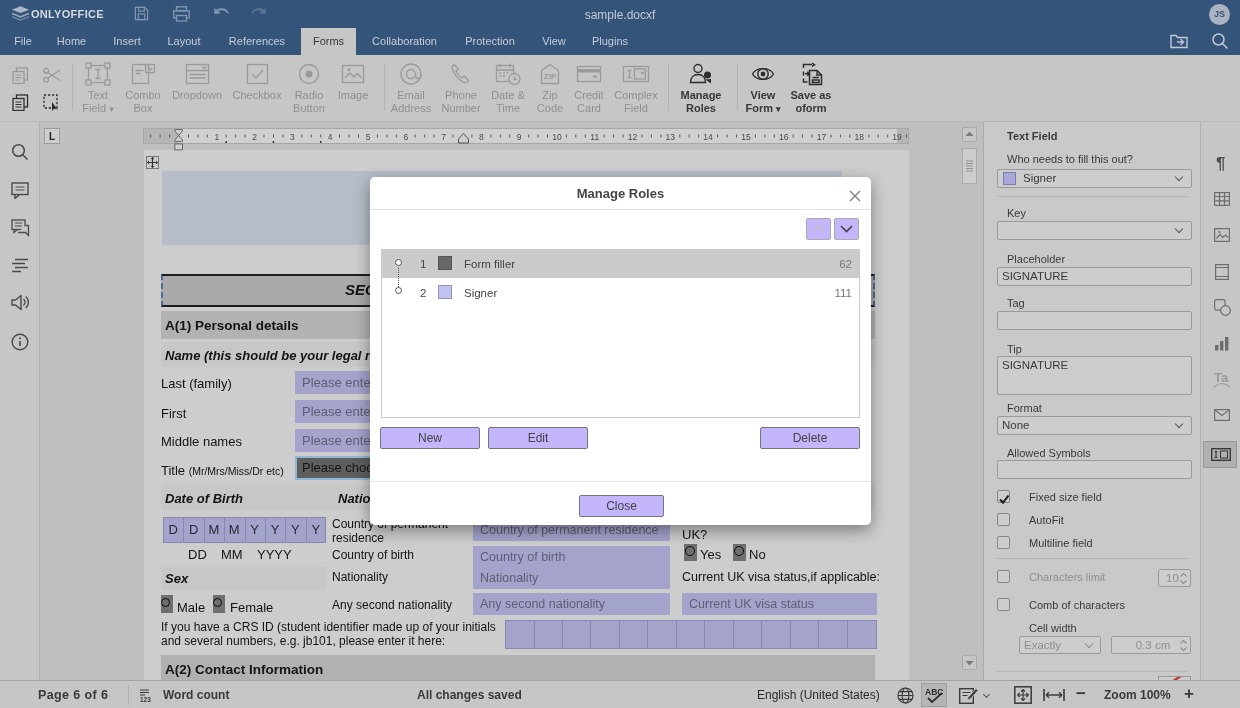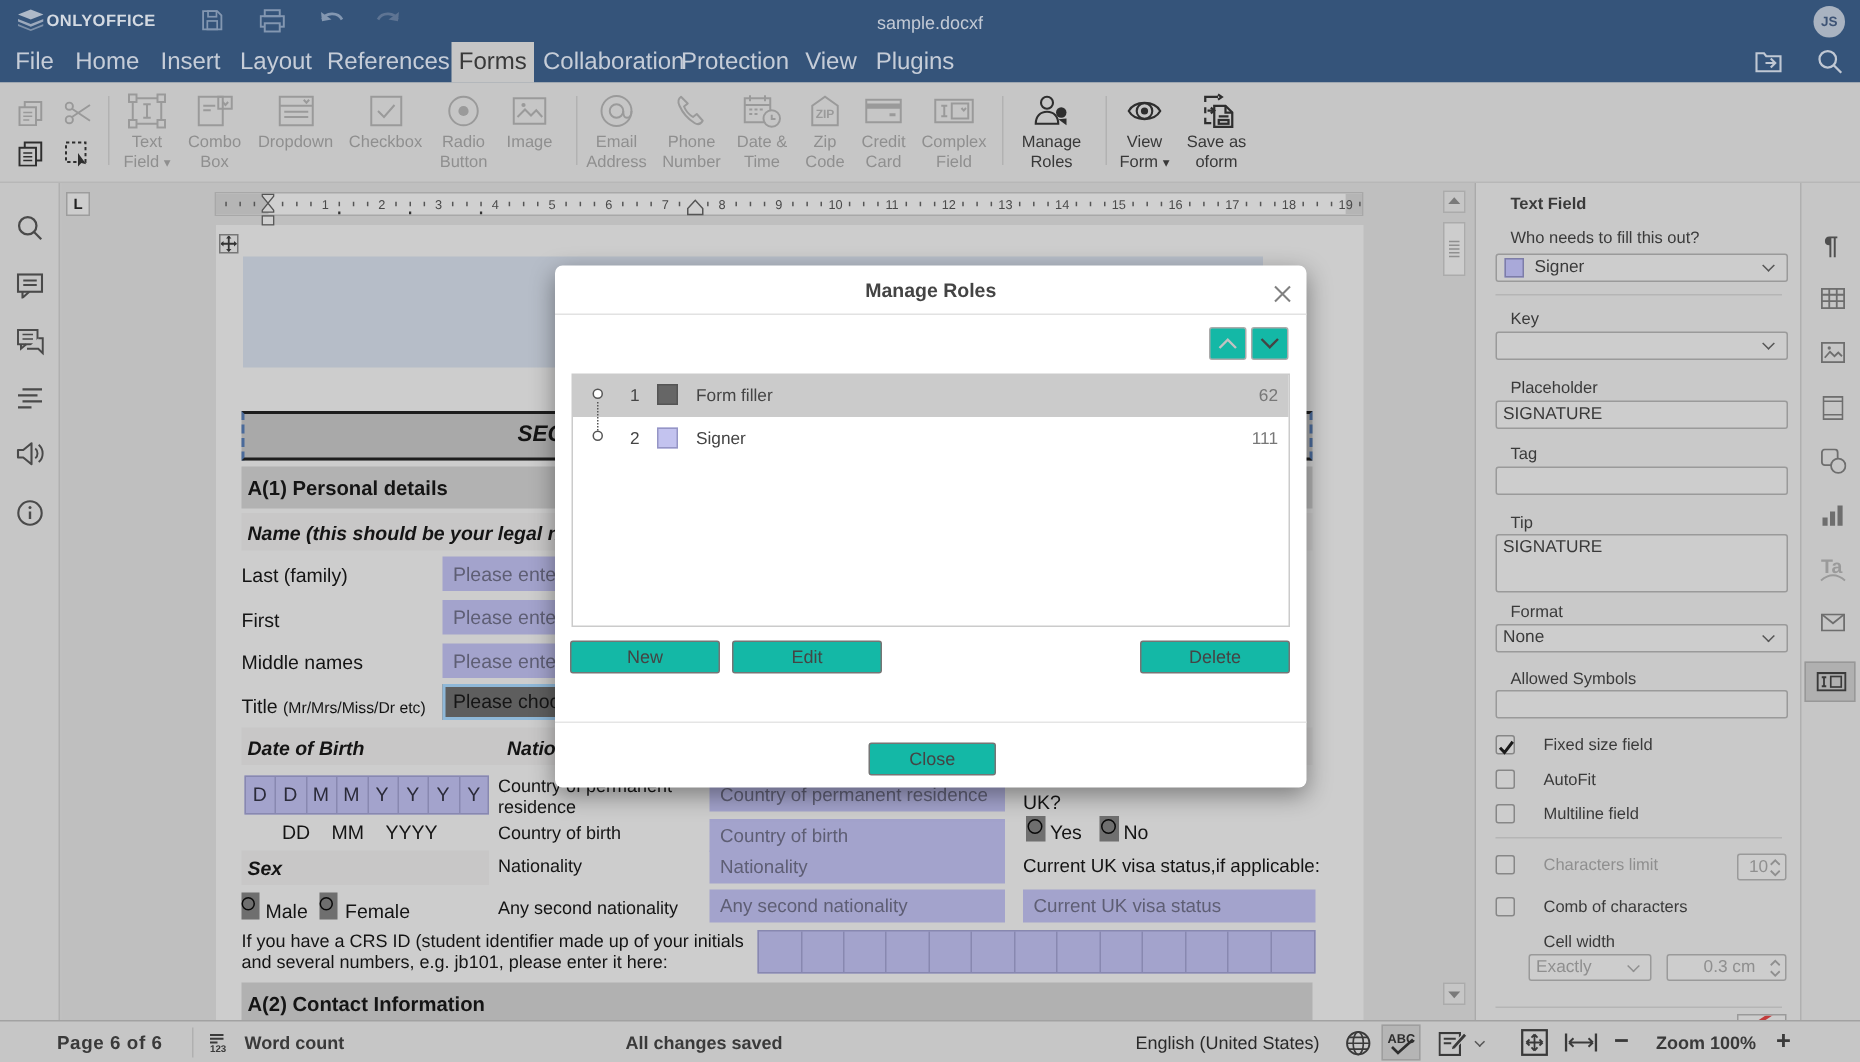--- a/index.html
+++ b/index.html
@@ -3,28 +3,28 @@
 <meta charset="utf-8">
 <style>
 * { margin:0; padding:0; box-sizing:border-box; }
 html,body { width:1240px; height:708px; overflow:hidden; background:#c0c0c0;
   font-family:"Liberation Sans", sans-serif; }
 .abs { position:absolute; }
 #stage { position:relative; width:1072px; height:708px;padding-left:44px; }
 
 #hdr { position:absolute; left:0; top:0; width:1240px; height:28px; background:#35547a; }
 #tabs { position:absolute; left:0; top:28px; width:1240px; height:27px; background:#35547a; }
-.tab { position:absolute; top:0; height:27px; line-height:27px; color:#c6cdd8; font-size:16px; text-align:center; }
+.tab { position:absolute; top:0; height:27px; line-height:27px; color:#c6cdd8; font-size:11px; text-align:center; }
 .tab.active { background:#c6c6c6; color:#393939; }
 
 #tbar { position:absolute; left:0; top:55px; width:1240px; height:67px; background:#c6c6c6; border-bottom:1px solid #b7b7b7; }
 .tsep { position:absolute; top:9px; width:1px; height:46px; background:#b2b2b2; }
 .tbtn { position:absolute; top:7px; text-align:center; }
 .tbtn .lbl { font-size:11px; line-height:12.5px; margin-top:3px; color:#8f8f8f; }
-.tbtn.en .lbl { color:#383838; }
+.tbtn.en .lbl { color:#383838;font-weight:bold; }
 .tbtn svg { display:block; margin:0 auto; }
 
 #lbar { position:absolute; left:0; top:122px; width:40px; height:558px; background:#c6c6c6; border-right:1px solid #b0b0b0; }
 
 #canvas { position:absolute; left:41px; top:122px; width:942px; height:558px; background:#bfbfbf; overflow:hidden; }
 #page { position:absolute; left:103px; top:28px; width:765px; height:530px; background:#cdcdcd; }
 .doc { position:absolute; font-size:13px; color:#141414; white-space:nowrap; }
 .prow { position:absolute; background:#a3a3cc; }
 .ph { color:#5e5e74; font-size:13px; }
 
@@ -35,21 +35,21 @@
 .psep { position:absolute; left:13px; width:191px; height:1px; background:#b5b5b5; }
 .chev { display:inline-block; width:6px; height:6px; border-right:1.4px solid #555; border-bottom:1.4px solid #555; transform:rotate(45deg); }
 
 #rbar { position:absolute; left:1200px; top:122px; width:40px; height:558px; background:#c6c6c6; border-left:1px solid #b0b0b0; }
 
 #sbar { position:absolute; left:0; top:680px; width:1240px; height:28px; background:#c6c6c6; border-top:1px solid #a2a2a2; font-size:12px; color:#333; }
 
 #dlg { position:absolute; left:370px; top:177px; width:501px; height:348px; background:#fff; border-radius:5px; box-shadow:0 5px 16px rgba(0,0,0,0.4); z-index:50; }
 #dlg .hd { position:absolute; left:0; top:0; width:100%; height:33px; border-bottom:1px solid #e2e2e2; }
 #dlg .hd .t { position:absolute; left:0; top:9px; width:100%; text-align:center; font-size:13px; font-weight:bold; color:#444; }
-.dbtn { position:absolute; height:22px; background:#14b8a6; border:1px solid #757575; border-radius:2px; font-size:12px; color:#444; text-align:center; line-height:20px; }
+.dbtn { position:absolute; height:22px; background:#c4b5fd; border:1px solid #757575; border-radius:2px; font-size:12px; color:#444; text-align:center; line-height:20px; }
 </style>
 </head>
 <body>
 <div id="stage">
   <div id="hdr">
 
     <svg class="abs" style="left:12px;top:5px" width="17" height="17" viewBox="0 0 20 17">
       <g fill="#aeb9c8">
         <path d="M10 0 L20 4 L10 8 L0 4 Z"></path>
         <path d="M0 7.5 L10 11.5 L20 7.5 L20 9.5 L10 13.5 L0 9.5 Z" opacity="0.85"></path>

